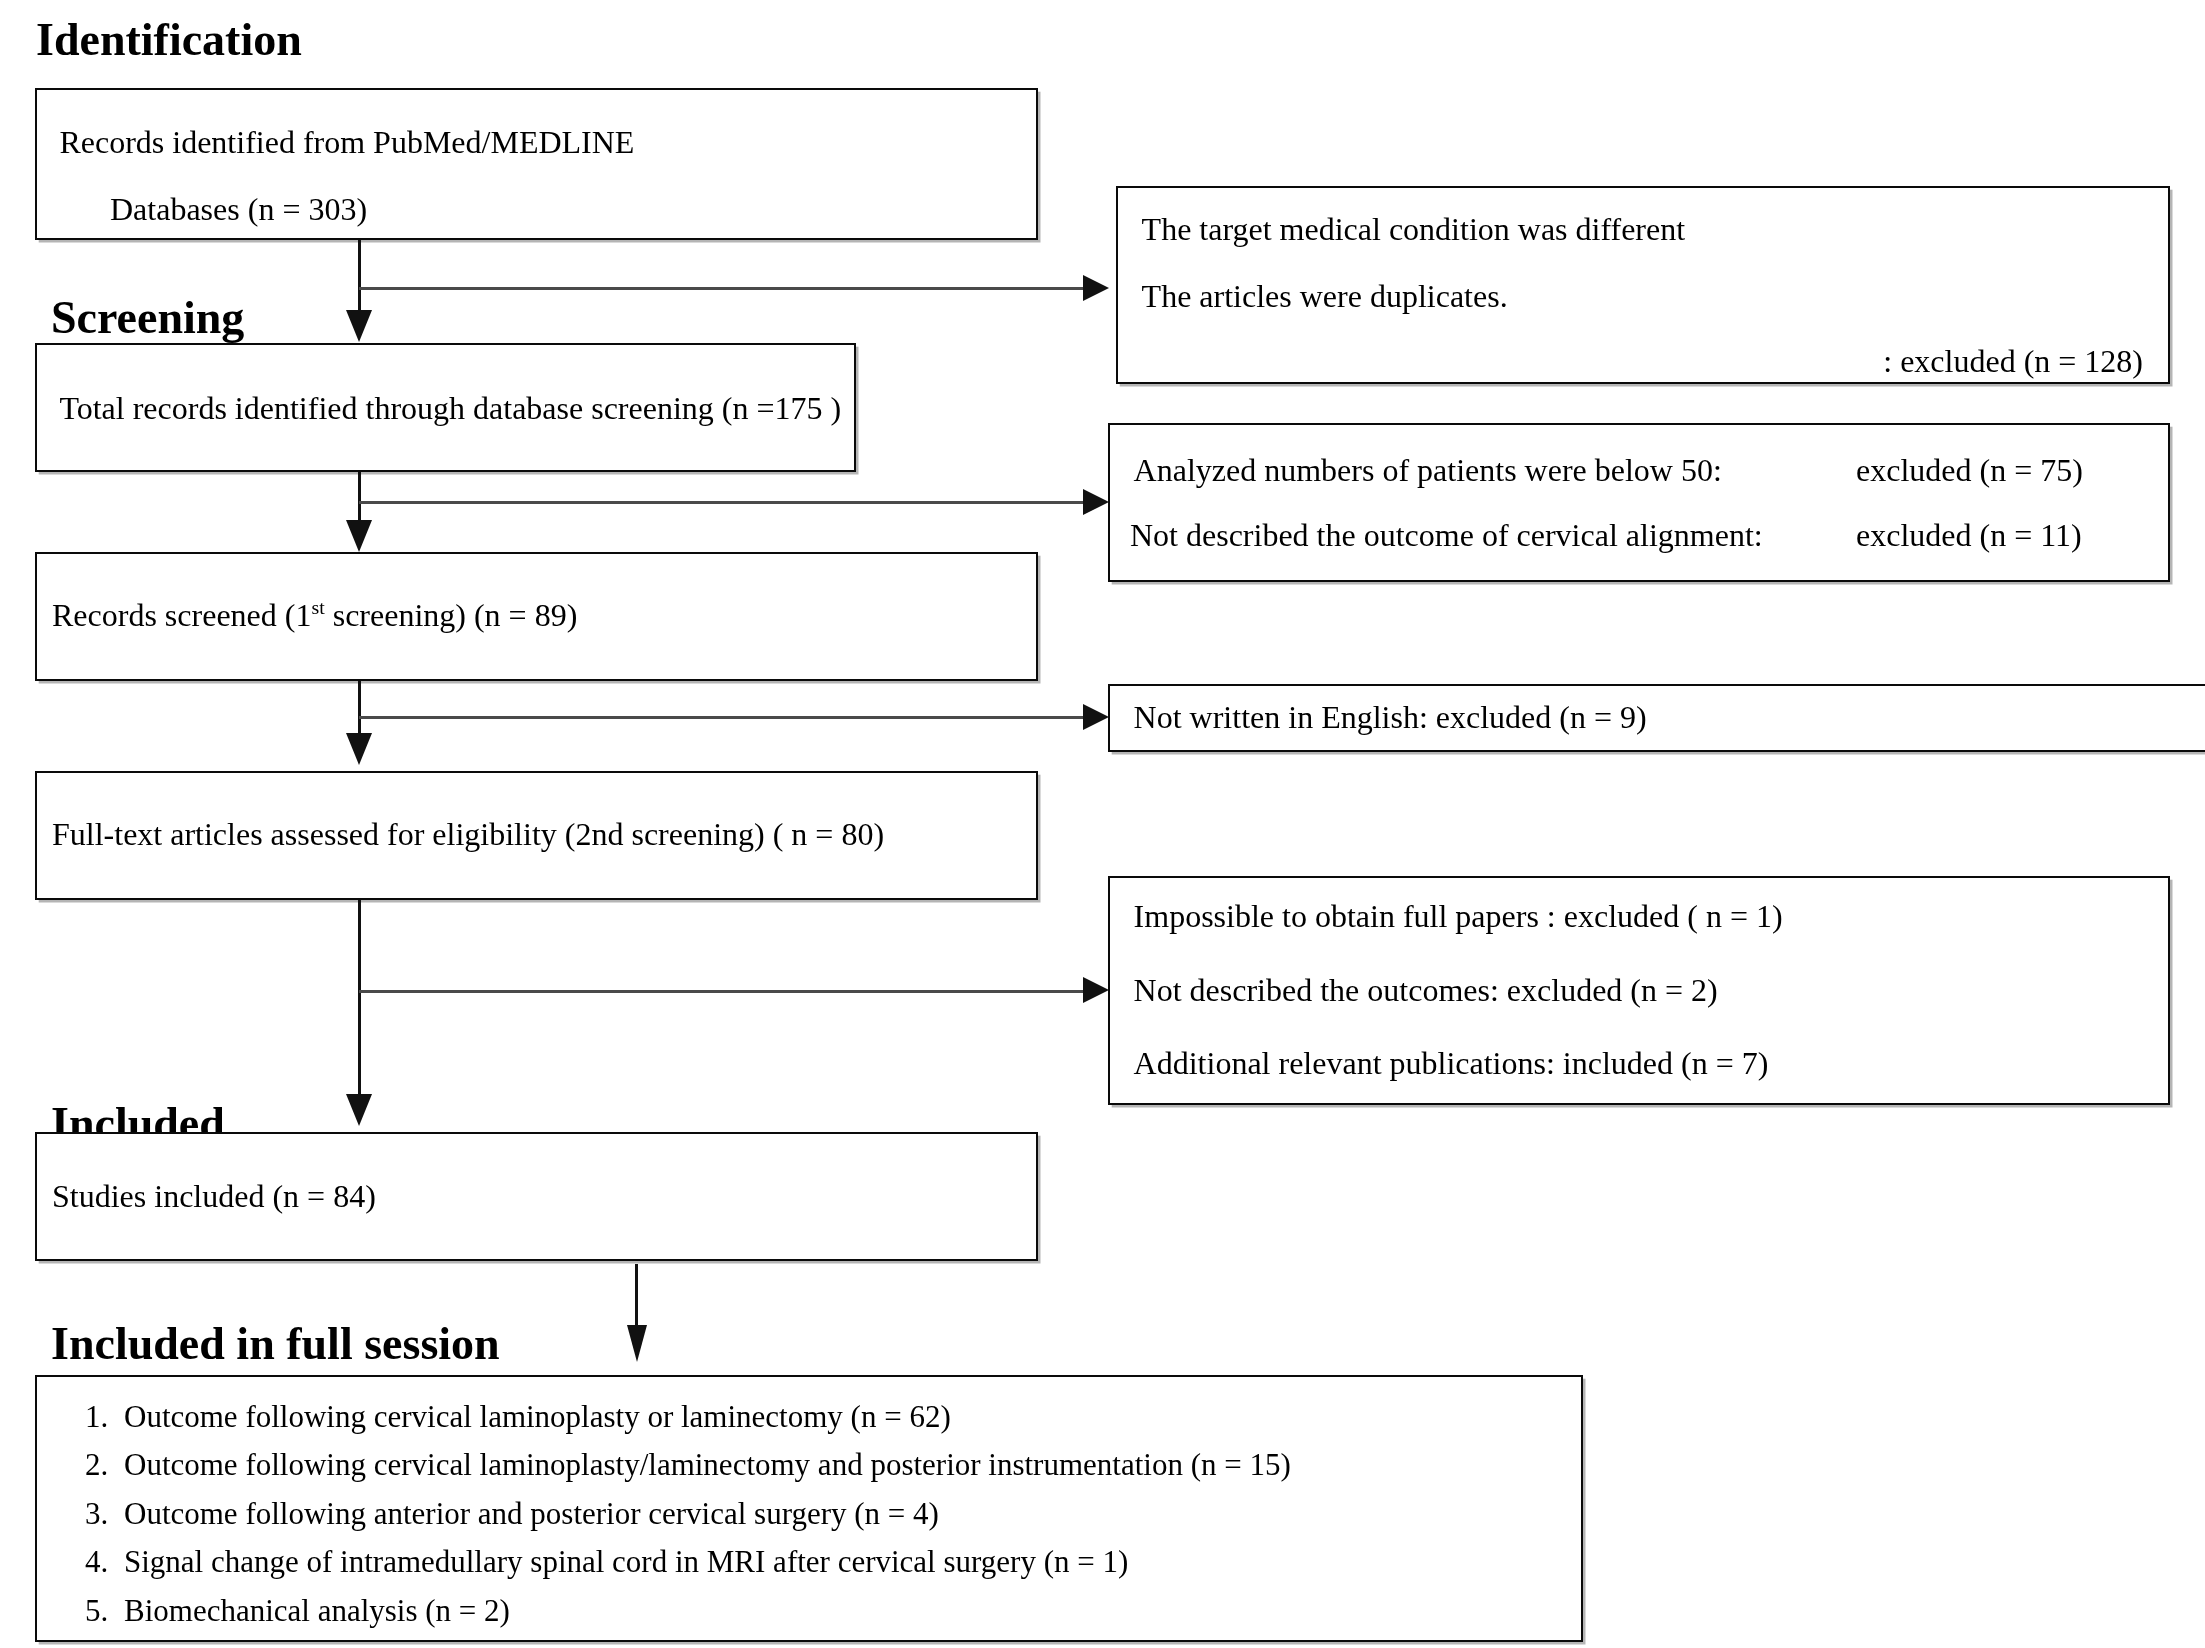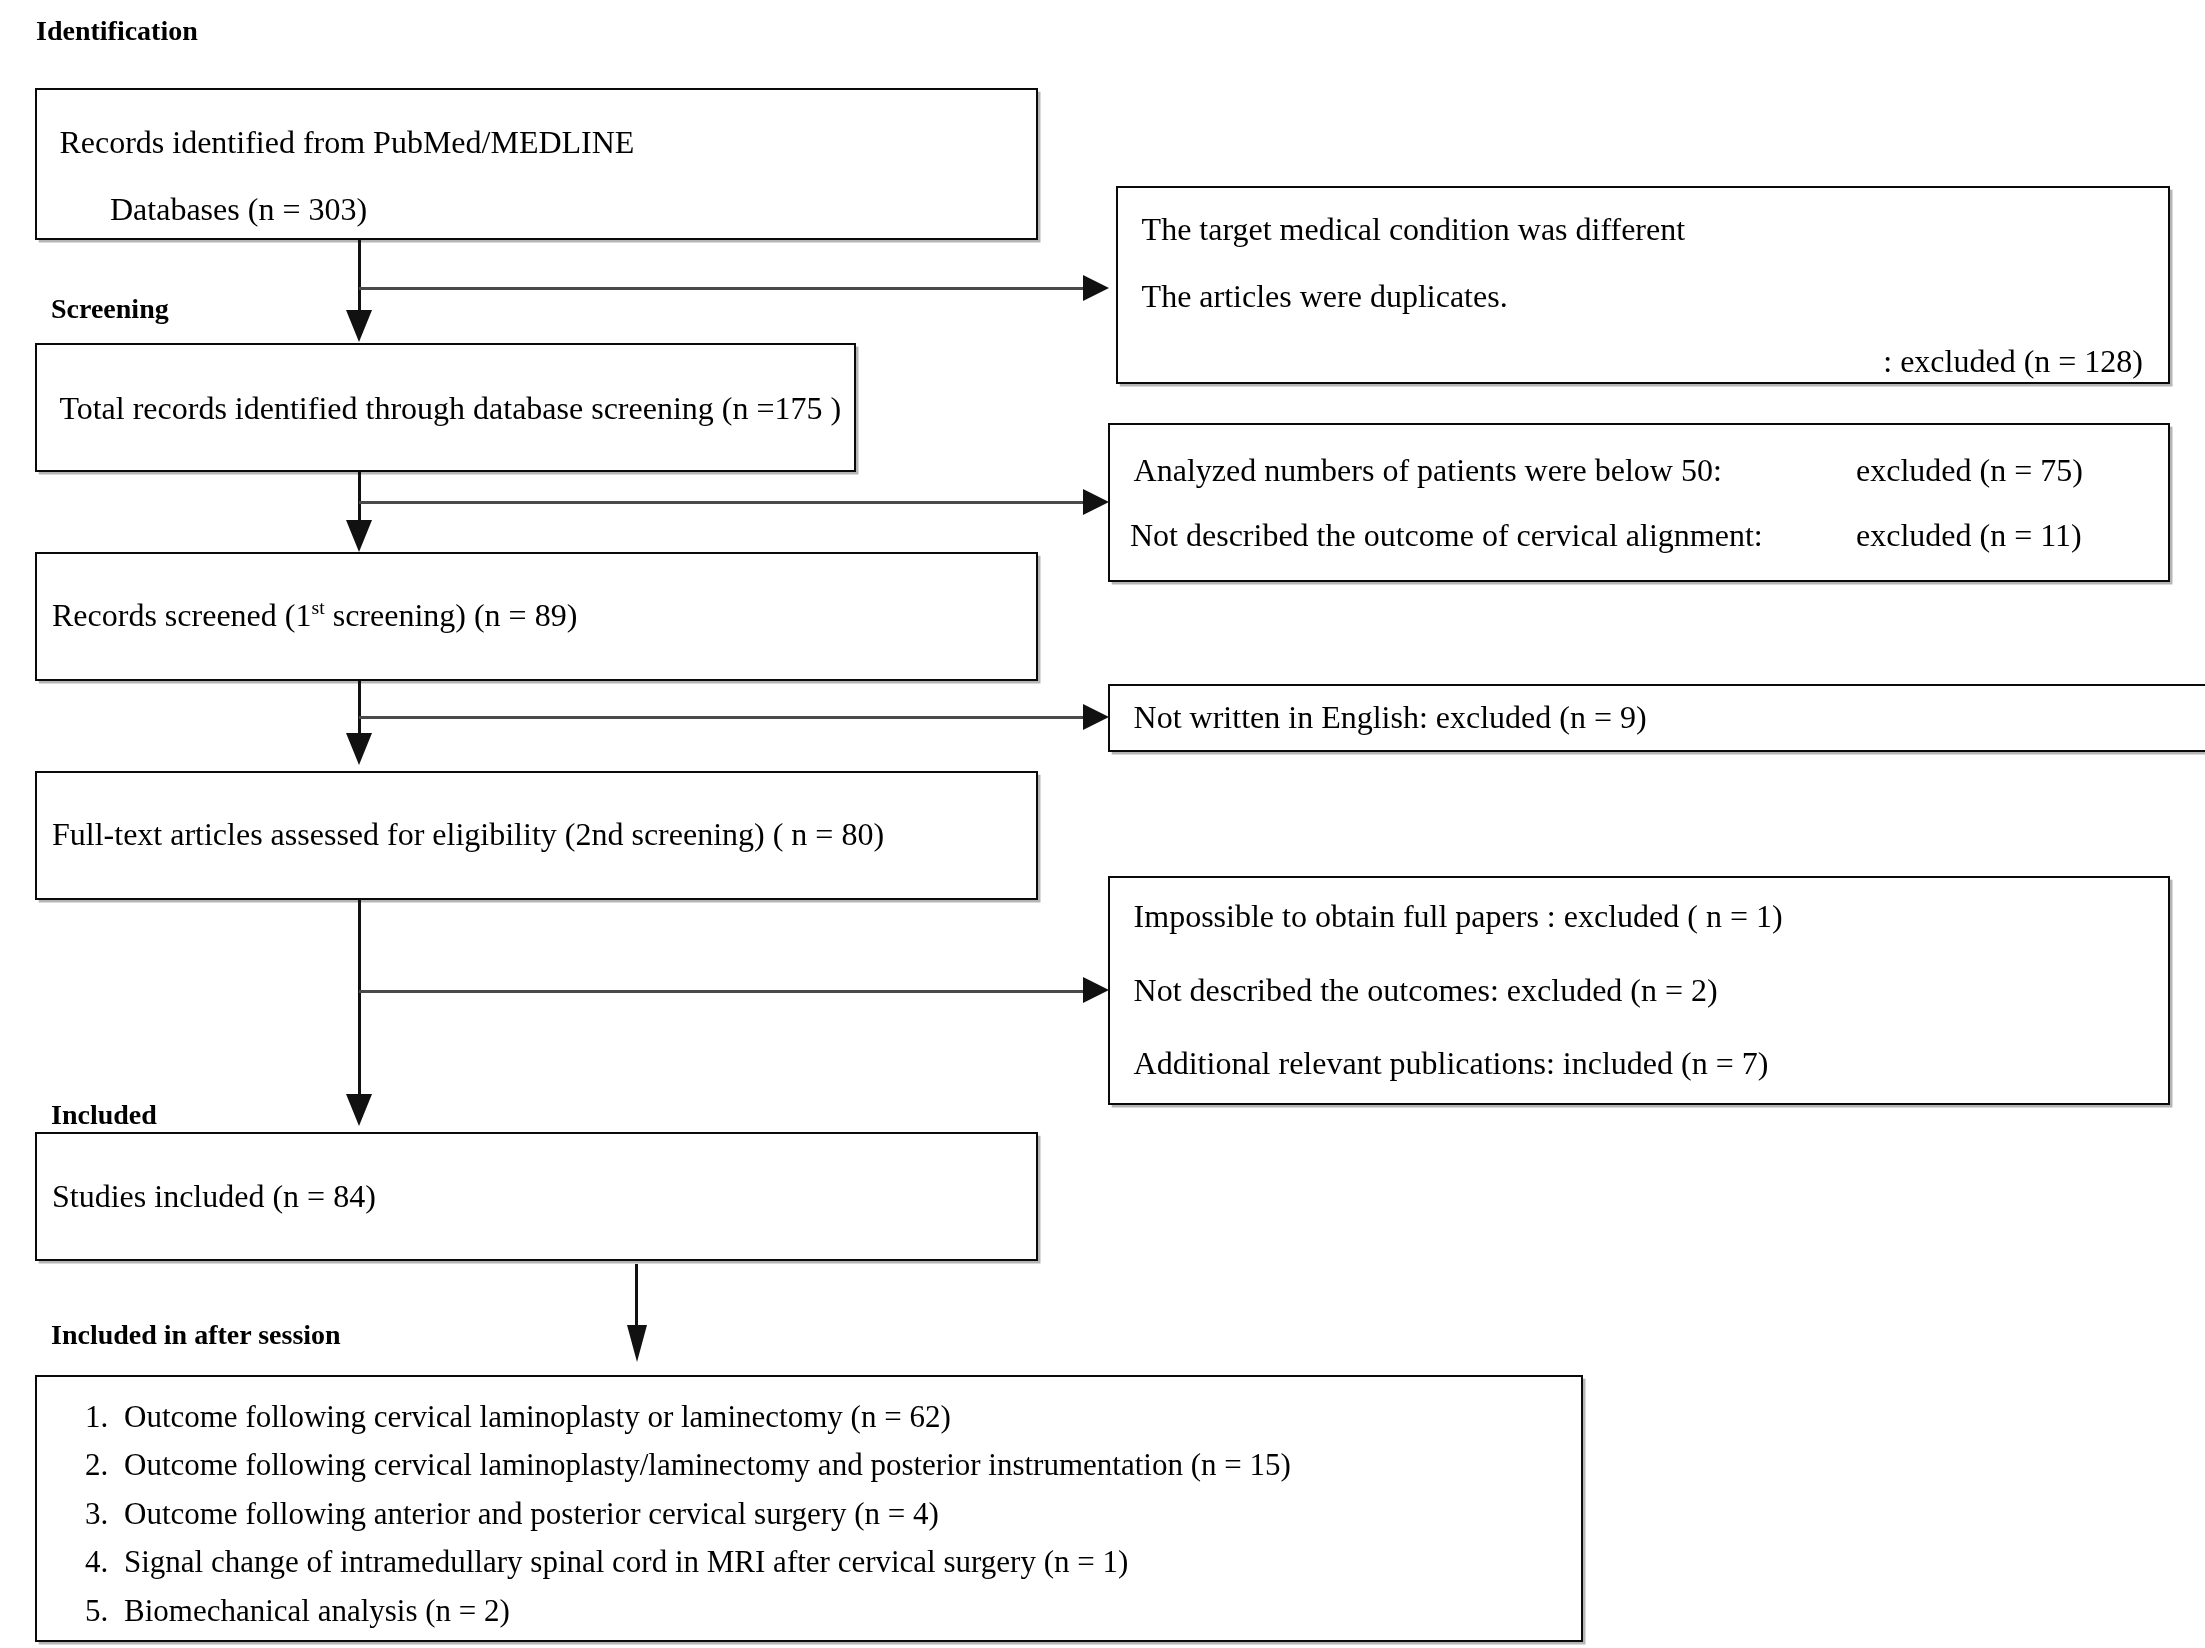--- a/index.html
+++ b/index.html
@@ -15,21 +15,21 @@
     font-family: "Liberation Serif", "DejaVu Serif", serif;
     color: #000000;
     overflow: hidden;
   }
 
   
   .stage-label {
     position: absolute;
     font-family: "Liberation Serif", "DejaVu Serif", serif;
     font-weight: bold;
-    font-size: 28px;
+    font-size: 46px;
     line-height: 1;
     white-space: nowrap;
     letter-spacing: 0px;
   }
 
   
   .box {
     position: absolute;
     box-sizing: border-box;
     border: 2.5px solid #0a0a0a;
@@ -104,21 +104,21 @@
 <body>
 
 <div id="page">
 
   <div class="stage-label" style="left:36px; top:17.4px;">Identification</div>
 
   <div class="stage-label" style="left:51px; top:295px;">Screening</div>
 
   <div class="stage-label" style="left:51px; top:1101px;">Included</div>
 
-  <div class="stage-label" style="left:51px; top:1321px;">Included in after session</div>
+  <div class="stage-label" style="left:51px; top:1321px;">Included in full session</div>
 
   <div class="box" style="left:35px; top:88px; width:1003px; height:152px;">
     <div class="box-inner">
       <span class="btext" style="left:22.4px; top:36px;">Records identified from PubMed/MEDLINE</span>
       <span class="btext" style="left:73px; top:103px;">Databases (n = 303)</span>
     </div>
   </div>
 
   <div class="box" style="left:35px; top:343px; width:821px; height:129px;">
     <div class="box-inner">

